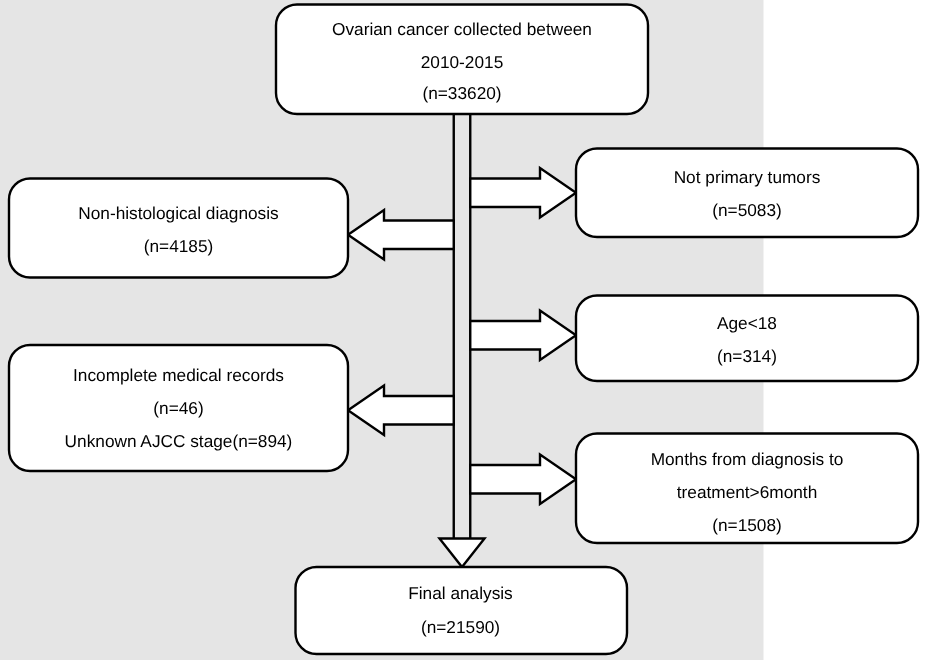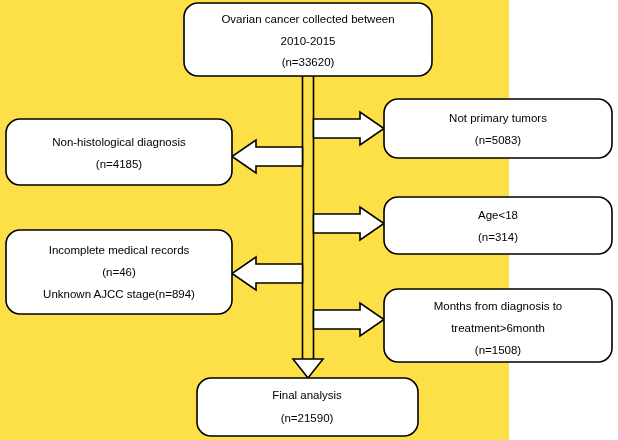--- a/index.html
+++ b/index.html
@@ -10,21 +10,21 @@
   body {
     width: 618px;
     height: 440px;
     font-family: "Liberation Sans", sans-serif;
     overflow: hidden;
   }
   #flowchart-root {
     position: relative;
     width: 509px;
     height: 440px;
-    background: #fde047;
+    background: #e5e5e5;
   }
   svg.diagram {
     display: block;
     width: 618px;
     height: 440px;
   }
   .node-box {
     fill: #ffffff;
     stroke: #000000;
     stroke-width: 1.6;

